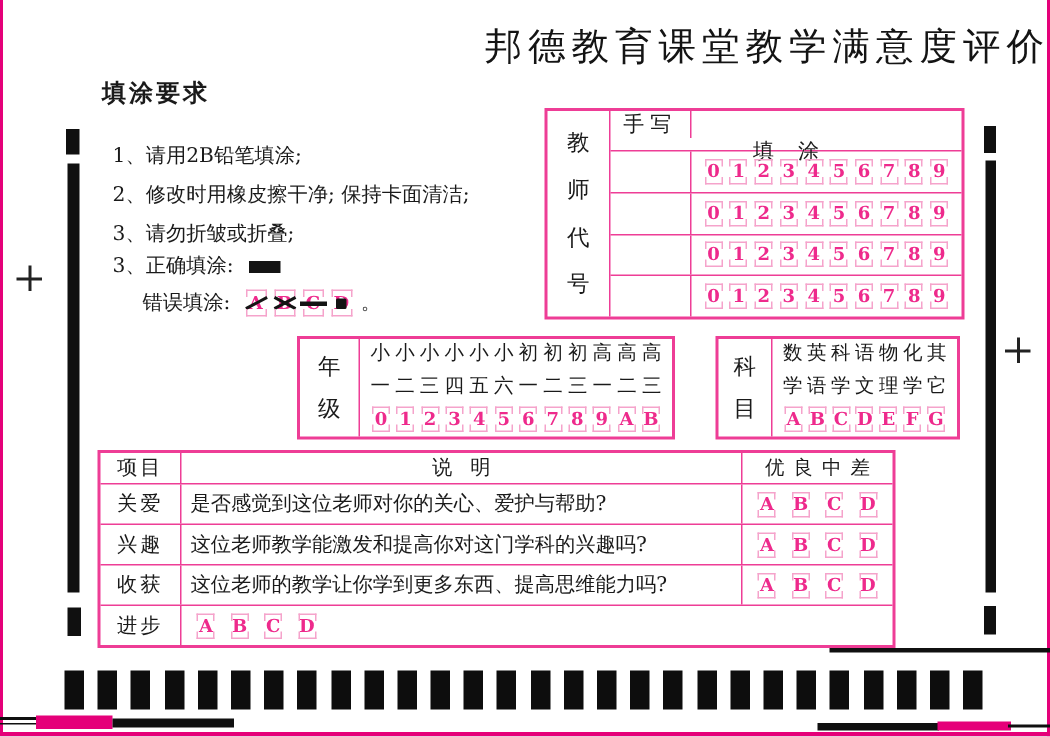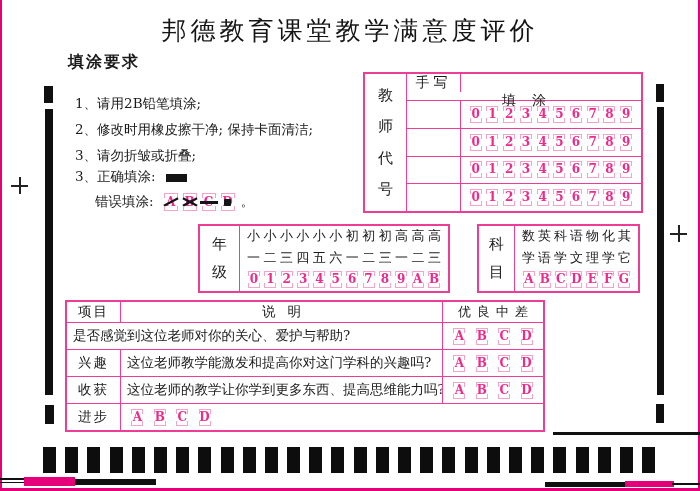--- a/index.html
+++ b/index.html
@@ -9,21 +9,21 @@
     background:#ffffff; overflow:hidden;
     font-family:"DejaVu Serif","Liberation Serif",serif;
     color:#1a1a1a;
     --lp:#ee3d96;        
     --bp:#ee2a8c;        
     --brk:#f5a3cb;       
     --mag:#e50079;       
     --ink:#141414;
   }
   
-  .title { position:absolute; left:0; right:0; top:14px; text-align:center;
+  .title { position:absolute; left:0; right:0; top:14px; text-align:right;
            font-size:25px; letter-spacing:4px; color:var(--ink); }
   .ins-heading { position:absolute; left:68px; top:52px; font-size:16px;
                  font-weight:bold; letter-spacing:2px; }
   .ins-item { position:absolute; left:75px; font-size:13.5px; white-space:nowrap; }
   .ins-1 { top:95px; } .ins-2 { top:121px; } .ins-3 { top:147px; } .ins-4 { top:168px; }
   .ins-wrong { position:absolute; left:95px; top:193px; font-size:13.5px; display:flex; align-items:center; }
   .fill-sample { display:inline-block; width:21px; height:8px; background:var(--ink);
                  margin-left:10px; vertical-align:middle; }
   .wex-group { display:inline-flex; gap:5px; margin:0 6px 0 10px; }
   .wex { position:relative; display:inline-block; width:14px; height:16px; line-height:16px;
@@ -60,21 +60,21 @@
   
   .gr { left:198px; top:224px; width:252px; height:69px; }
   .gr .vlabel { width:40px; }
   .su { left:477px; top:224px; width:163px; height:69px; }
   .su .vlabel { width:36px; }
   .gs-body { flex:1; display:flex; flex-direction:column; justify-content:space-between;
              padding:3px 7px 4px 7px; }
   .char-line { display:flex; justify-content:space-between; font-size:13px; line-height:14px; }
   .bub-line { display:flex; justify-content:space-between; align-items:flex-end; padding:0 1px; }
   
-  .sv { left:65px; top:300px; width:480px; height:132px; flex-direction:column; }
+  .sv { left:65px; top:300px; width:532px; height:132px; flex-direction:column; }
   .sv-head { display:flex; height:21px; border-bottom:1.5px solid var(--lp); }
   .sv-row { flex:1; display:flex; border-bottom:1.5px solid var(--lp); }
   .sv-row:last-child { border-bottom:none; }
   .sv-c1 { width:54px; border-right:1.5px solid var(--lp); display:flex; align-items:center;
            justify-content:center; font-size:13.5px; letter-spacing:2px; }
   .sv-c2 { flex:1; border-right:1.5px solid var(--lp); display:flex; align-items:center; font-size:13.5px; }
   .sv-head .sv-c2 { justify-content:center; letter-spacing:12px; text-indent:12px; }
   .sv-row .sv-c2 { padding-left:6px; white-space:nowrap; overflow:hidden;text-align:center; }
   .sv-c3 { width:100px; display:flex; align-items:center; justify-content:space-evenly;
            font-size:13px; }
@@ -279,20 +279,21 @@
   </div>
 
   <div class="ptable sv">
     <div class="sv-head">
       <div class="sv-c1">项目</div>
       <div class="sv-c2">说明</div>
       <div class="sv-c3">优良中差</div>
     </div>
 
   <div class="sv-row">
+        <div class="sv-c1">关爱</div>
         <div class="sv-c2">是否感觉到这位老师对你的关心、爱护与帮助?</div>
         <div class="sv-c3">
           <span class="bub">A</span>
           <span class="bub">B</span>
           <span class="bub">C</span>
           <span class="bub">D</span>
         </div>
       </div>
       <div class="sv-row">
         <div class="sv-c1">兴趣</div>

